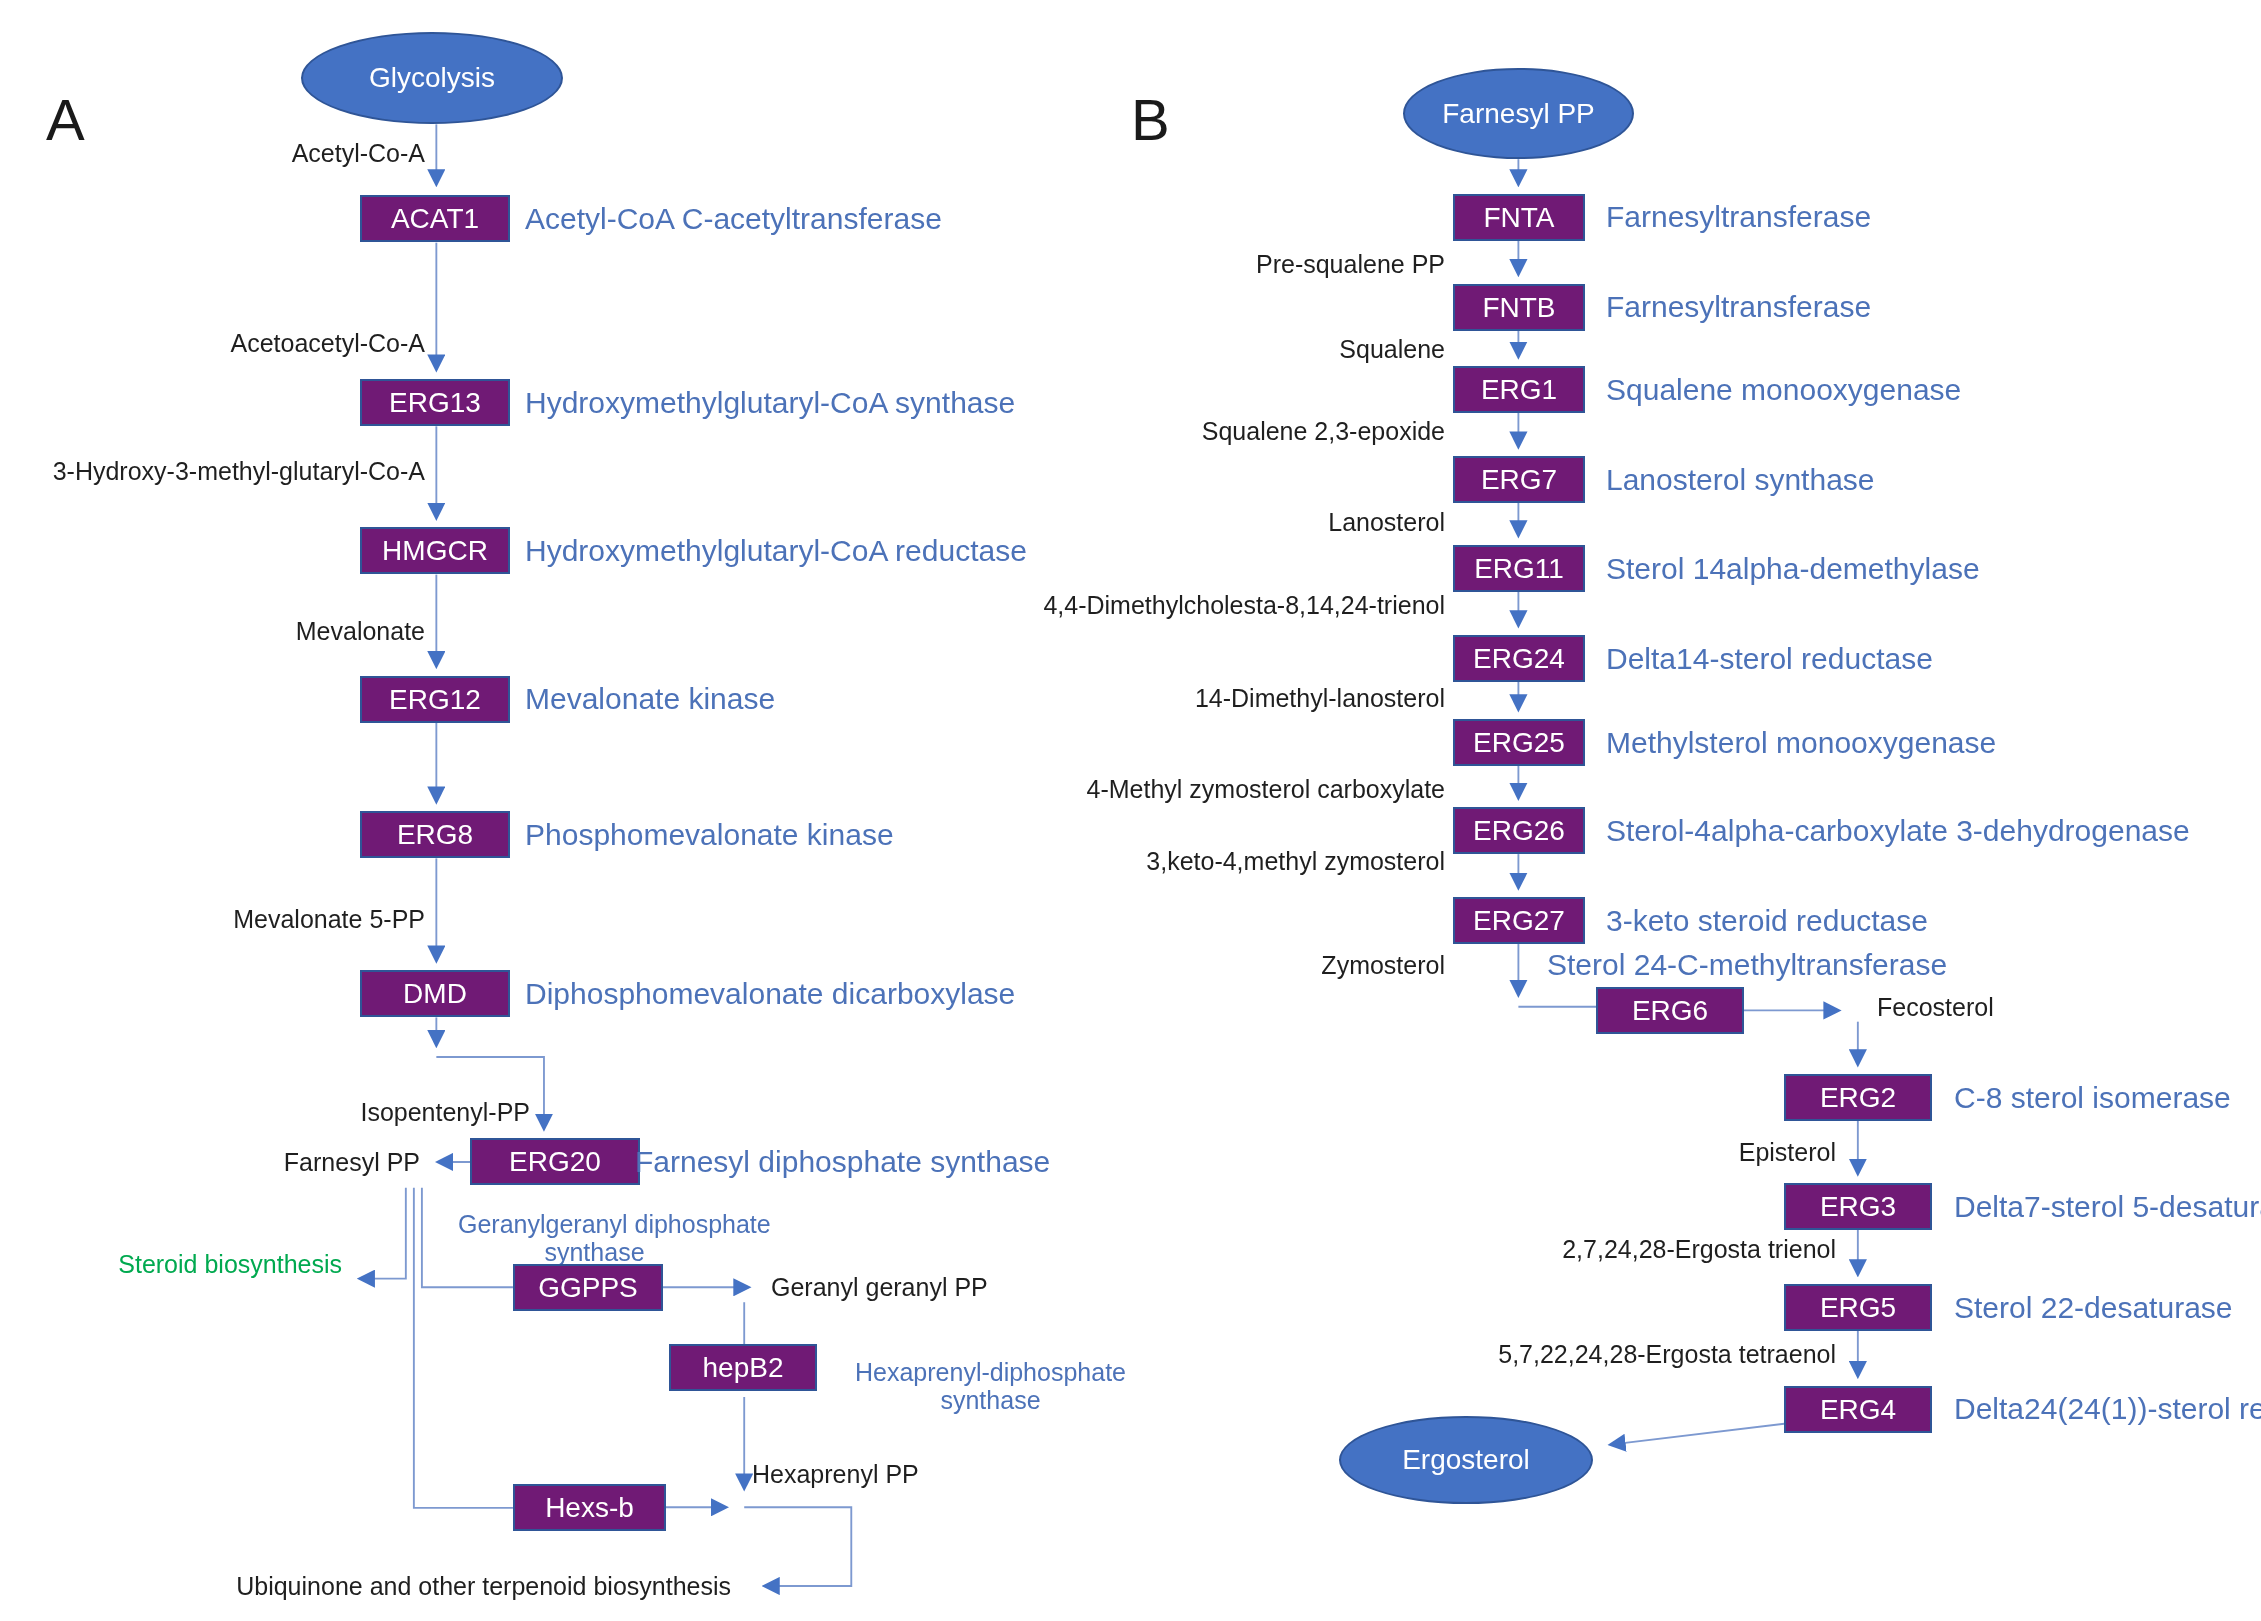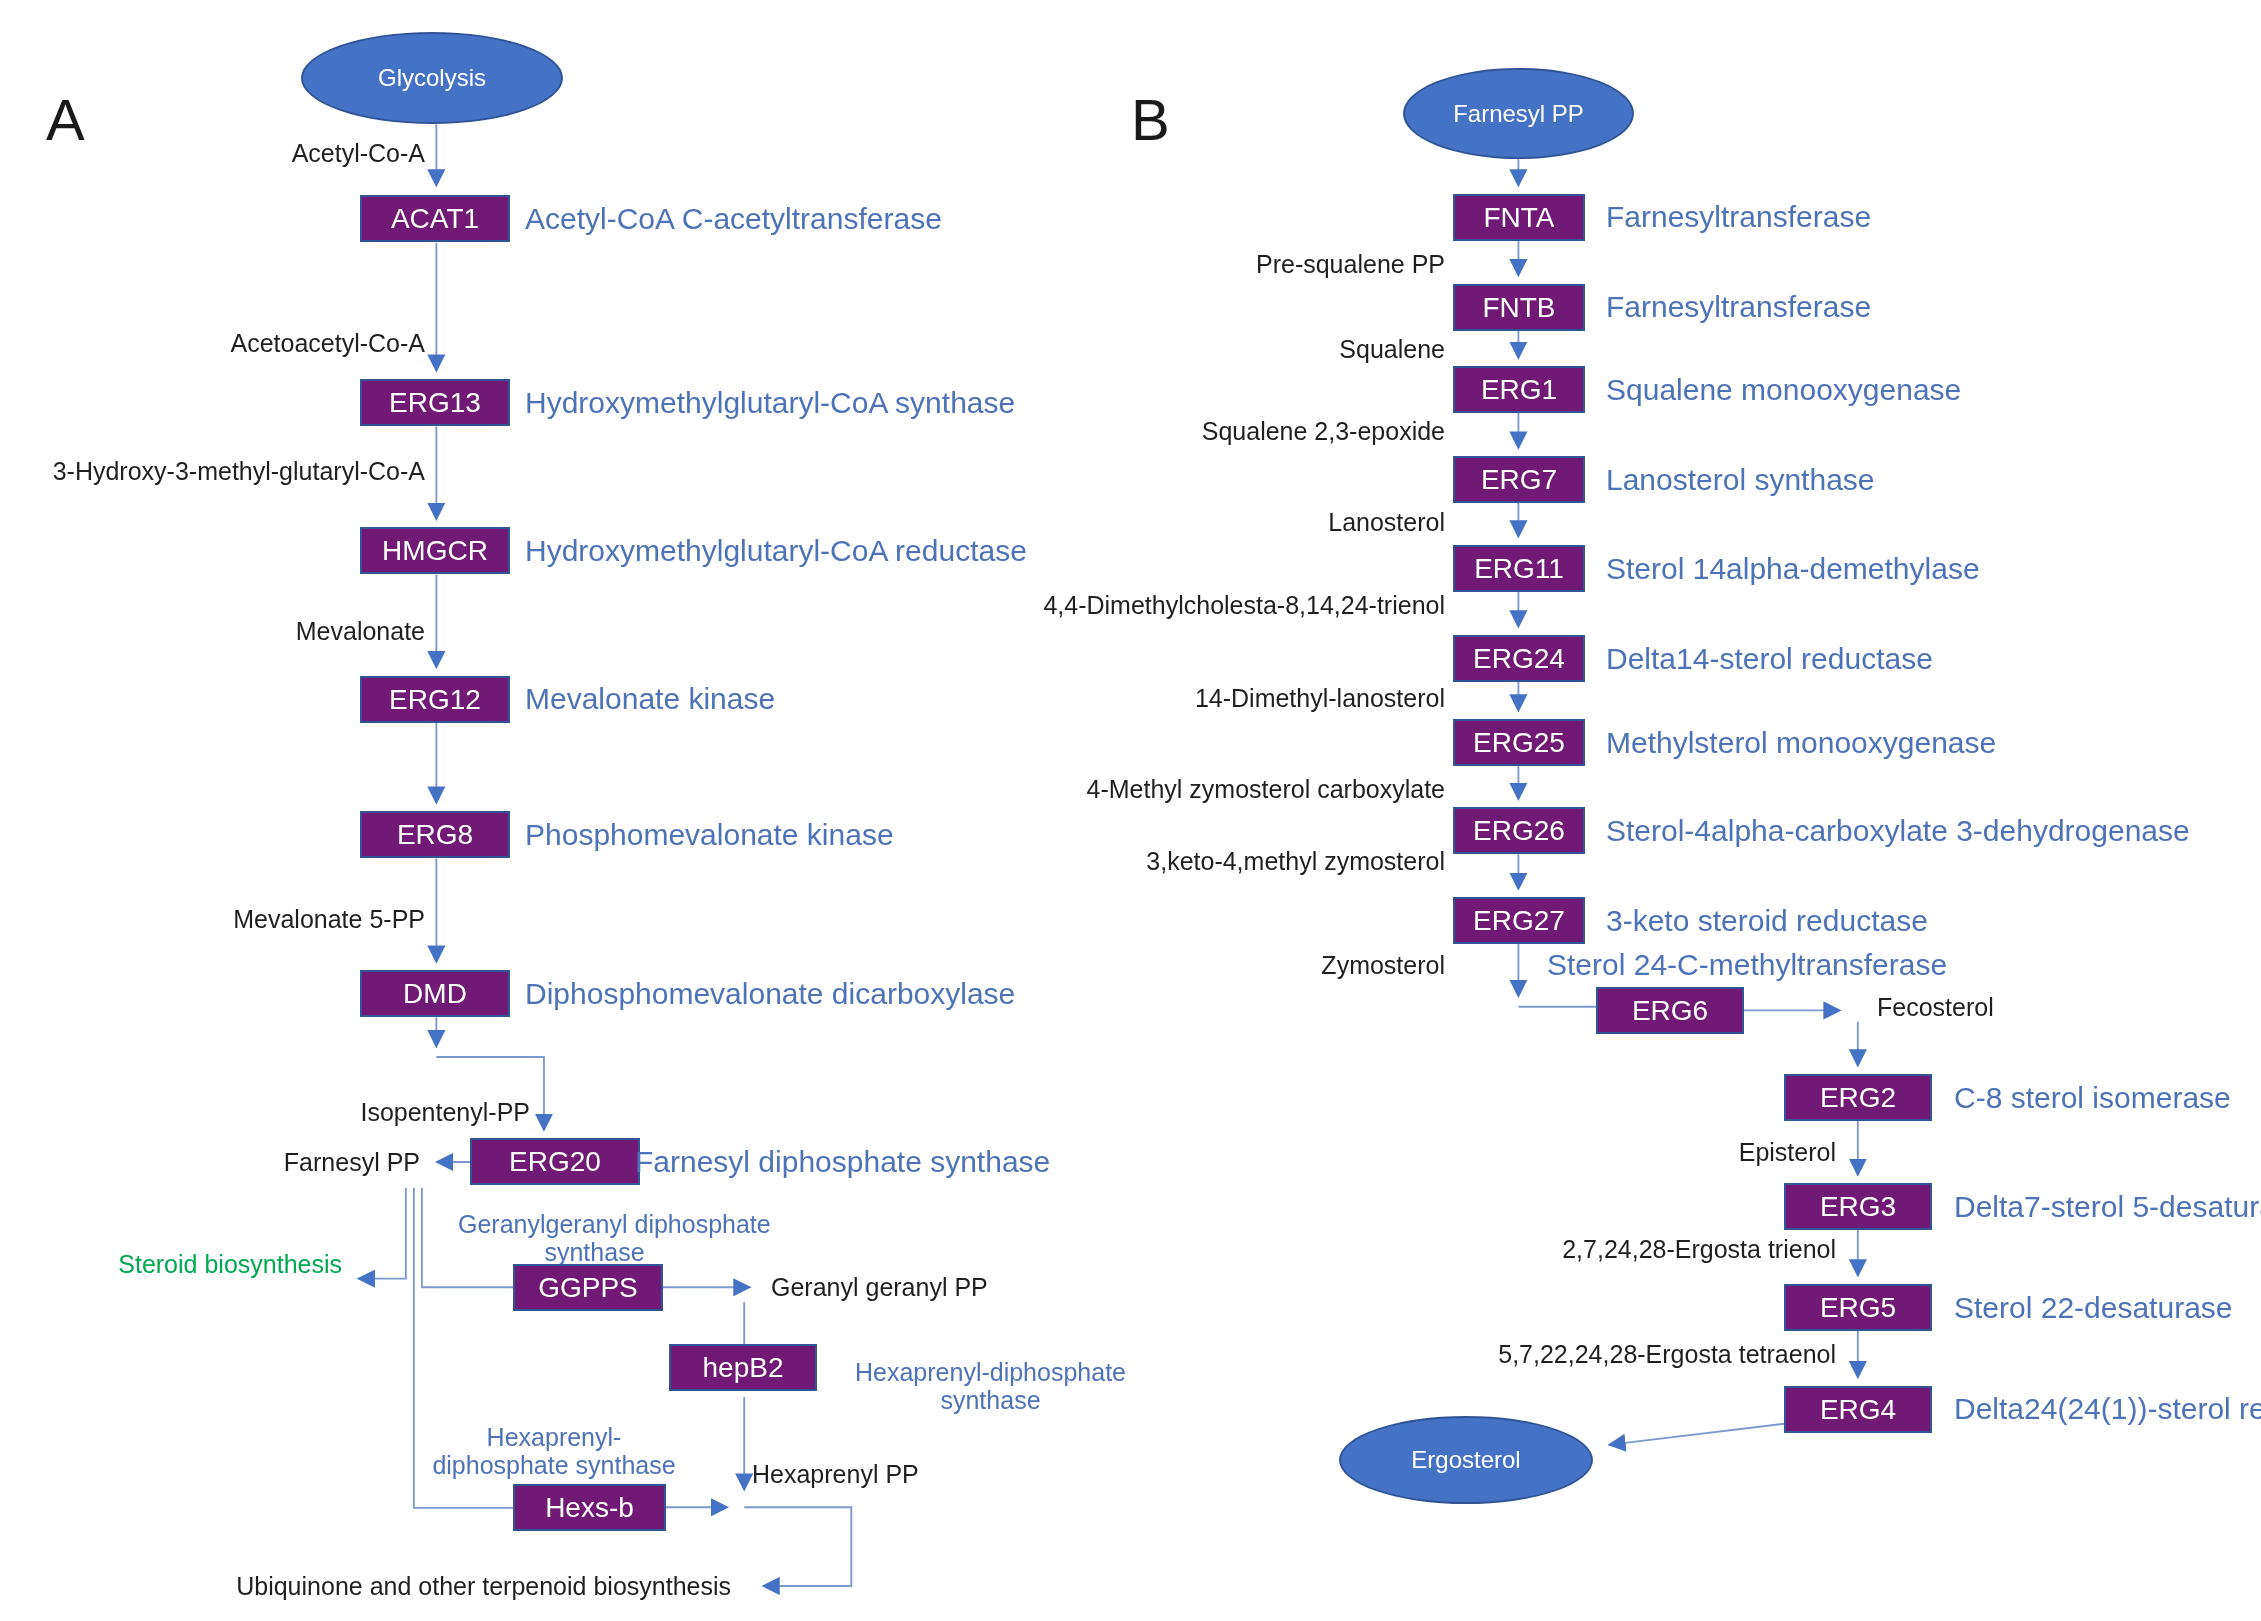--- a/index.html
+++ b/index.html
@@ -2,21 +2,21 @@
 <html style="font-size:8.6px"><head>
 <meta charset="utf-8">
 <style>
   html,body{margin:0;padding:0;background:#ffffff;}
   #canvas{position:relative;width:2261px;height:1622px;background:#ffffff;
           font-family:"Liberation Sans",sans-serif;overflow:hidden;}
   #wires{position:absolute;left:0;top:0;width:2261px;height:1622px;}
   .panel-letter{position:absolute;font-size:58px;color:#1a1a1a;font-weight:400;}
   .ell{position:absolute;background:#4472C4;border:2.7px solid #2F5597;border-radius:50%;
        color:#ffffff;display:flex;align-items:center;justify-content:center;
-       font-size:24px;box-sizing:border-box;}
+       font-size:28px;box-sizing:border-box;}
   .gbox{position:absolute;background:#701a75;border:2.7px solid #2F5597;
         color:#ffffff;display:flex;align-items:center;justify-content:center;
         font-size:28px;box-sizing:border-box;}
   .enz{position:absolute;color:#4C72B8;font-size:30px;line-height:30px;height:30px;white-space:nowrap;}
   .enz2{position:absolute;color:#4C72B8;font-size:25px;line-height:28px;text-align:center;white-space:nowrap;}
   .sub{position:absolute;color:#1F1F1F;font-size:25px;line-height:30px;height:30px;
        white-space:nowrap;text-align:right;}
   .subl{position:absolute;color:#1F1F1F;font-size:25px;line-height:30px;height:30px;white-space:nowrap;}
   .green{color:#00A94F;}
 </style>
@@ -113,24 +113,20 @@
   </div>
   <div class="gbox" style="left:513px;top:1264px;width:150px;height:47px;">GGPPS</div>
   <div class="subl" style="left:771px;top:1272px;">Geranyl geranyl PP</div>
 
   <div class="gbox" style="left:669px;top:1344px;width:148px;height:47px;">hepB2</div>
   <div class="enz2" style="left:835px;top:1358px;width:311px;">
     <div>Hexaprenyl-diphosphate</div>
     <div>synthase</div>
   </div>
 
-  <div class="enz2" style="left:423px;top:1423px;width:262px;">
-    <div>Hexaprenyl-</div>
-    <div>diphosphate synthase</div>
-  </div>
   <div class="gbox" style="left:513px;top:1484px;width:153px;height:47px;">Hexs-b</div>
   <div class="subl" style="left:752px;top:1459px;">Hexaprenyl PP</div>
 
   <div class="sub" style="right:1530px;top:1571px;">Ubiquinone and other terpenoid biosynthesis</div>
 
   <div class="panel-letter" style="left:1131px;top:86px;">B</div>
 
   <div class="ell" style="left:1403px;top:68px;width:231px;height:91px;">Farnesyl PP</div>
 
   <div class="gbox" style="left:1453px;top:194px;width:132px;height:47px;">FNTA</div>

